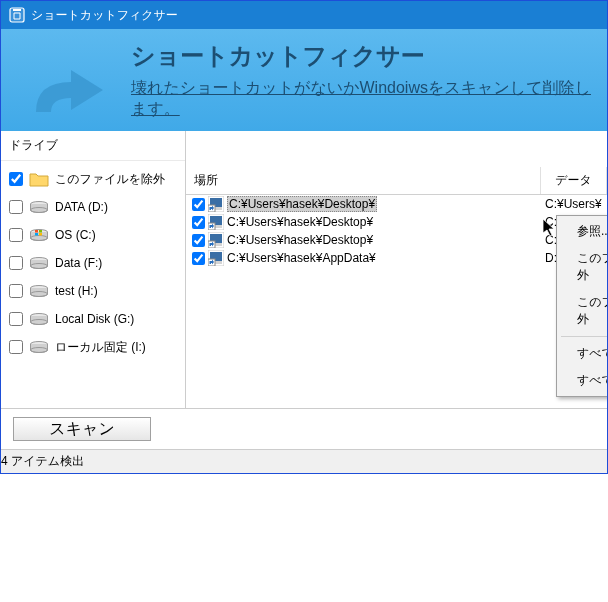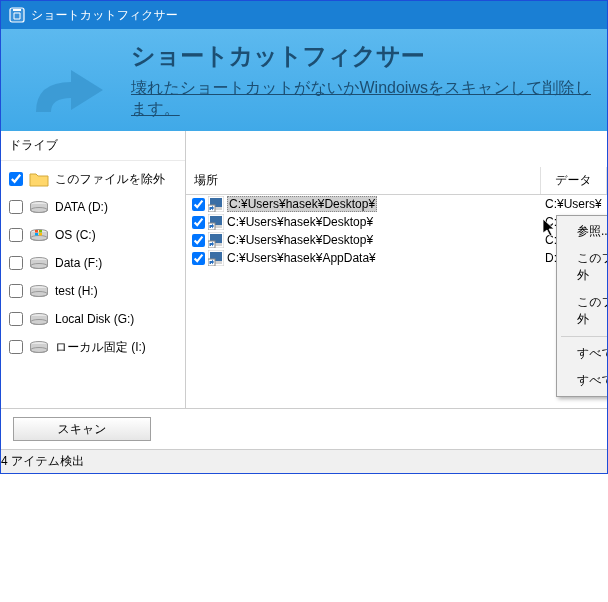--- a/index.html
+++ b/index.html
@@ -27,21 +27,21 @@
 .row { display: flex; align-items: center; height: 18px; font-size: 12px; }
 .row .cell-loc { width: 355px; display: flex; align-items: center; gap: 3px; padding-left: 6px; white-space: nowrap; overflow: hidden; }
 .row .cell-data { flex: 1; padding-left: 4px; white-space: nowrap; overflow: hidden; }
 .row.selected .cell-loc .txt { background: #d0d0d0; border: 1px dotted #888; padding: 0 1px; }
 .shortcut-icon { width: 16px; height: 16px; flex-shrink: 0; position: relative; }
 .context-menu { position: absolute; left: 370px; top: 20px; background: #f2f2f2; border: 1px solid #a0a0a0; box-shadow: 2px 2px 4px rgba(0,0,0,0.3); padding: 2px; width: 145px; }
 .context-menu .item { padding: 5px 18px; font-size: 12px; cursor: default; }
 .context-menu .sep { height: 1px; background: #d0d0d0; margin: 3px 2px; }
 .footer { border-top: 1px solid #ccc; }
 .button-bar { padding: 8px 12px; background: #fff; }
-.scan-btn { width: 138px; height: 24px; background: linear-gradient(180deg,#fff,#e6e6e6); border: 1px solid #a0a0a0; font-size: 12px; cursor: default; }
+.scan-btn { width: 138px; height: 24px; background: linear-gradient(180deg,#fff,#e6e6e6); border: 1px solid #a0a0a0; font-size: 16px; cursor: default; }
 .status-bar { border-top: 1px solid #ccc; padding: 3px 0; font-size: 12px; background: #f0f0f0; }
 .cursor { position: absolute; left: 357px; top: 24px; pointer-events: none; z-index: 30; }
 </style>
 </head>
 <body>
 
 <div class="window">
   <div class="titlebar">
     <svg width="16" height="16" viewBox="0 0 16 16">
       <rect x="1" y="1" width="14" height="14" rx="2" fill="#fff" fill-opacity="0.15" stroke="#fff" stroke-width="1.2"></rect>

